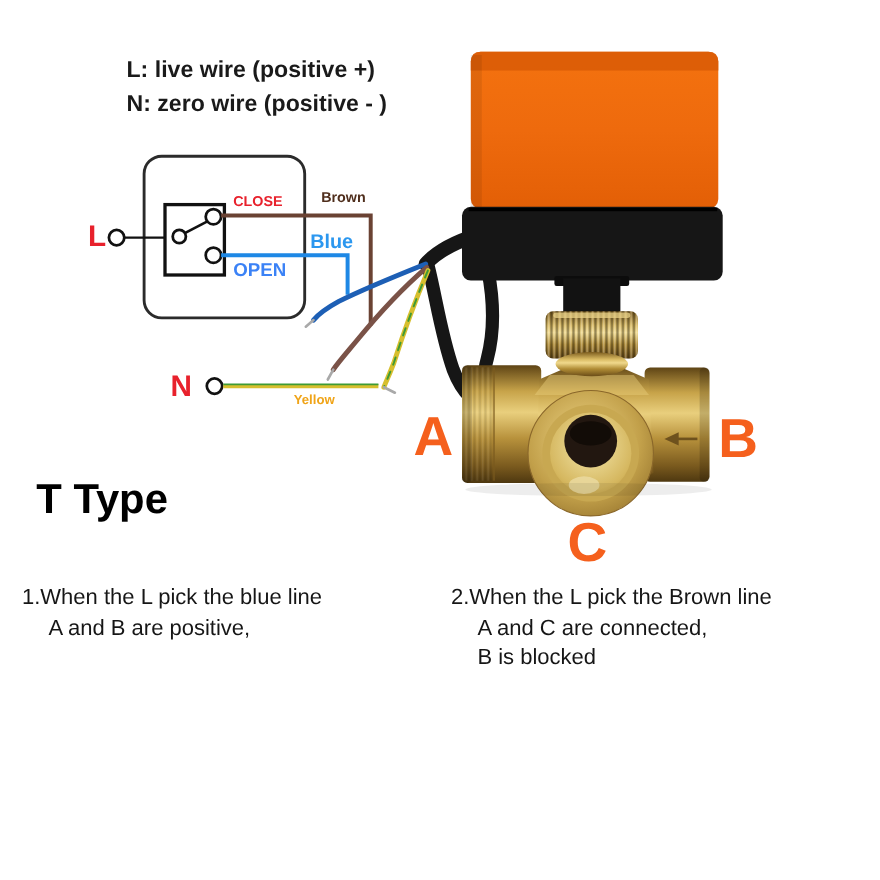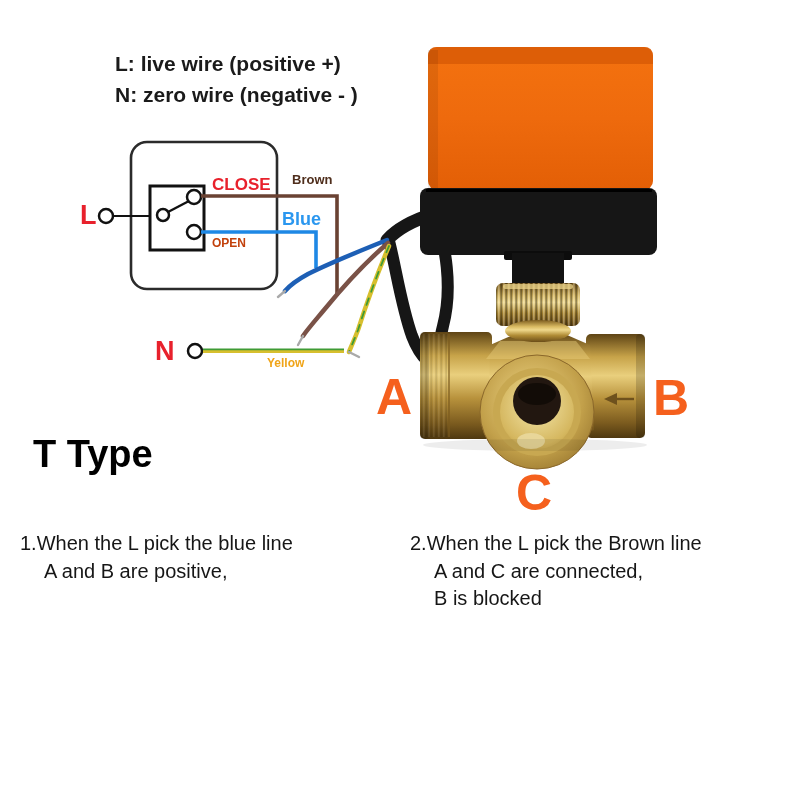--- a/index.html
+++ b/index.html
@@ -5,22 +5,22 @@
   html,body{margin:0;padding:0;background:#fff;}
   .stage{
     position:relative;width:800px;height:610px;background:#fff;overflow:hidden;
     font-family:"Liberation Sans",sans-serif;
   }
   .stage svg{position:absolute;left:0;top:0;}
   .txt{position:absolute;white-space:nowrap;font-weight:bold;line-height:1;color:#111;}
   .legend{left:115px;top:48px;font-size:21px;line-height:31px;color:#1a1a1a;}
   .lbl-L{left:80px;top:202px;font-size:27px;color:#e8212c;}
   .lbl-N{left:155px;top:338px;font-size:27px;color:#e8212c;}
-  .lbl-close{left:212px;top:176px;font-size:17px;color:#e8212c;}
-  .lbl-open{left:212px;top:237px;font-size:12px;color:#c2410c;}
+  .lbl-close{left:212px;top:176px;font-size:13px;color:#e8212c;}
+  .lbl-open{left:212px;top:237px;font-size:17px;color:#3b82f6;}
   .lbl-brown{left:292px;top:173px;font-size:13px;color:#4f2e1c;}
   .lbl-blue{left:282px;top:210px;font-size:18px;color:#2b97ef;}
   .lbl-yellow{left:267px;top:357px;font-size:12px;color:#f0a418;}
   .port-label{font-size:50px;color:#f5601d;letter-spacing:-1px;}
   .lbl-A{left:376px;top:372px;}
   .lbl-B{left:653px;top:373px;}
   .lbl-C{left:516px;top:468px;}
   .title-t{left:33px;top:435px;font-size:38px;color:#000;}
   .note{position:absolute;top:530px;font-size:20px;font-weight:normal;line-height:27.5px;color:#161616;}
   .note-1{left:20px;}
@@ -206,21 +206,21 @@
       <line x1="484" y1="692.5" x2="649" y2="692.5"></line>
       <line x1="558" y1="692" x2="558" y2="766"></line>
     </g>
     <polygon points="503,686 503,699 541,692.5" fill="#111"></polygon>
     <polygon points="551.5,706 564.5,706 558,757" fill="#111"></polygon>
   </g>
 </svg>
 
 <div class="txt legend">
   <div>L: live wire (positive +)</div>
-  <div>N: zero wire (negative - )</div>
+  <div>N: zero wire (positive - )</div>
 </div>
 
 <span class="txt lbl-L">L</span>
 <span class="txt lbl-N">N</span>
 <span class="txt lbl-close">CLOSE</span>
 <span class="txt lbl-open">OPEN</span>
 <span class="txt lbl-brown">Brown</span>
 <span class="txt lbl-blue">Blue</span>
 <span class="txt lbl-yellow">Yellow</span>
 

